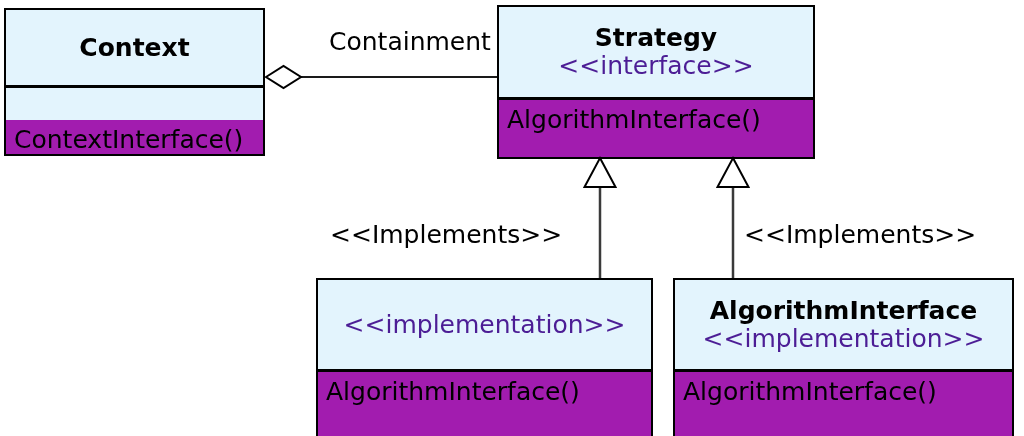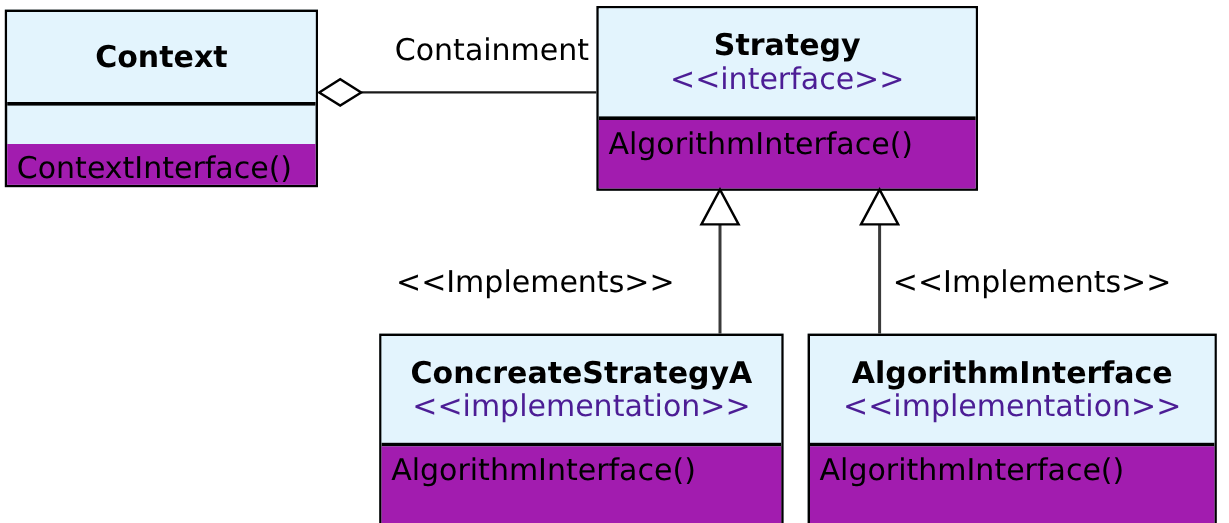--- a/index.html
+++ b/index.html
@@ -127,21 +127,20 @@
       <span class="cls-name">Strategy</span>
       <span class="cls-stereo">&lt;&lt;interface&gt;&gt;</span>
     </div>
     <div class="uml-body">
       <span class="cls-method">AlgorithmInterface()</span>
     </div>
   </div>
 
   <div class="uml-class" id="box-concrete-a">
     <div class="uml-header">
-      <span class="cls-name">ConcreateStrategyA</span>
       <span class="cls-stereo">&lt;&lt;implementation&gt;&gt;</span>
     </div>
     <div class="uml-body">
       <span class="cls-method">AlgorithmInterface()</span>
     </div>
   </div>
 
   <div class="uml-class" id="box-concrete-b">
     <div class="uml-header">
       <span class="cls-name">AlgorithmInterface</span>

